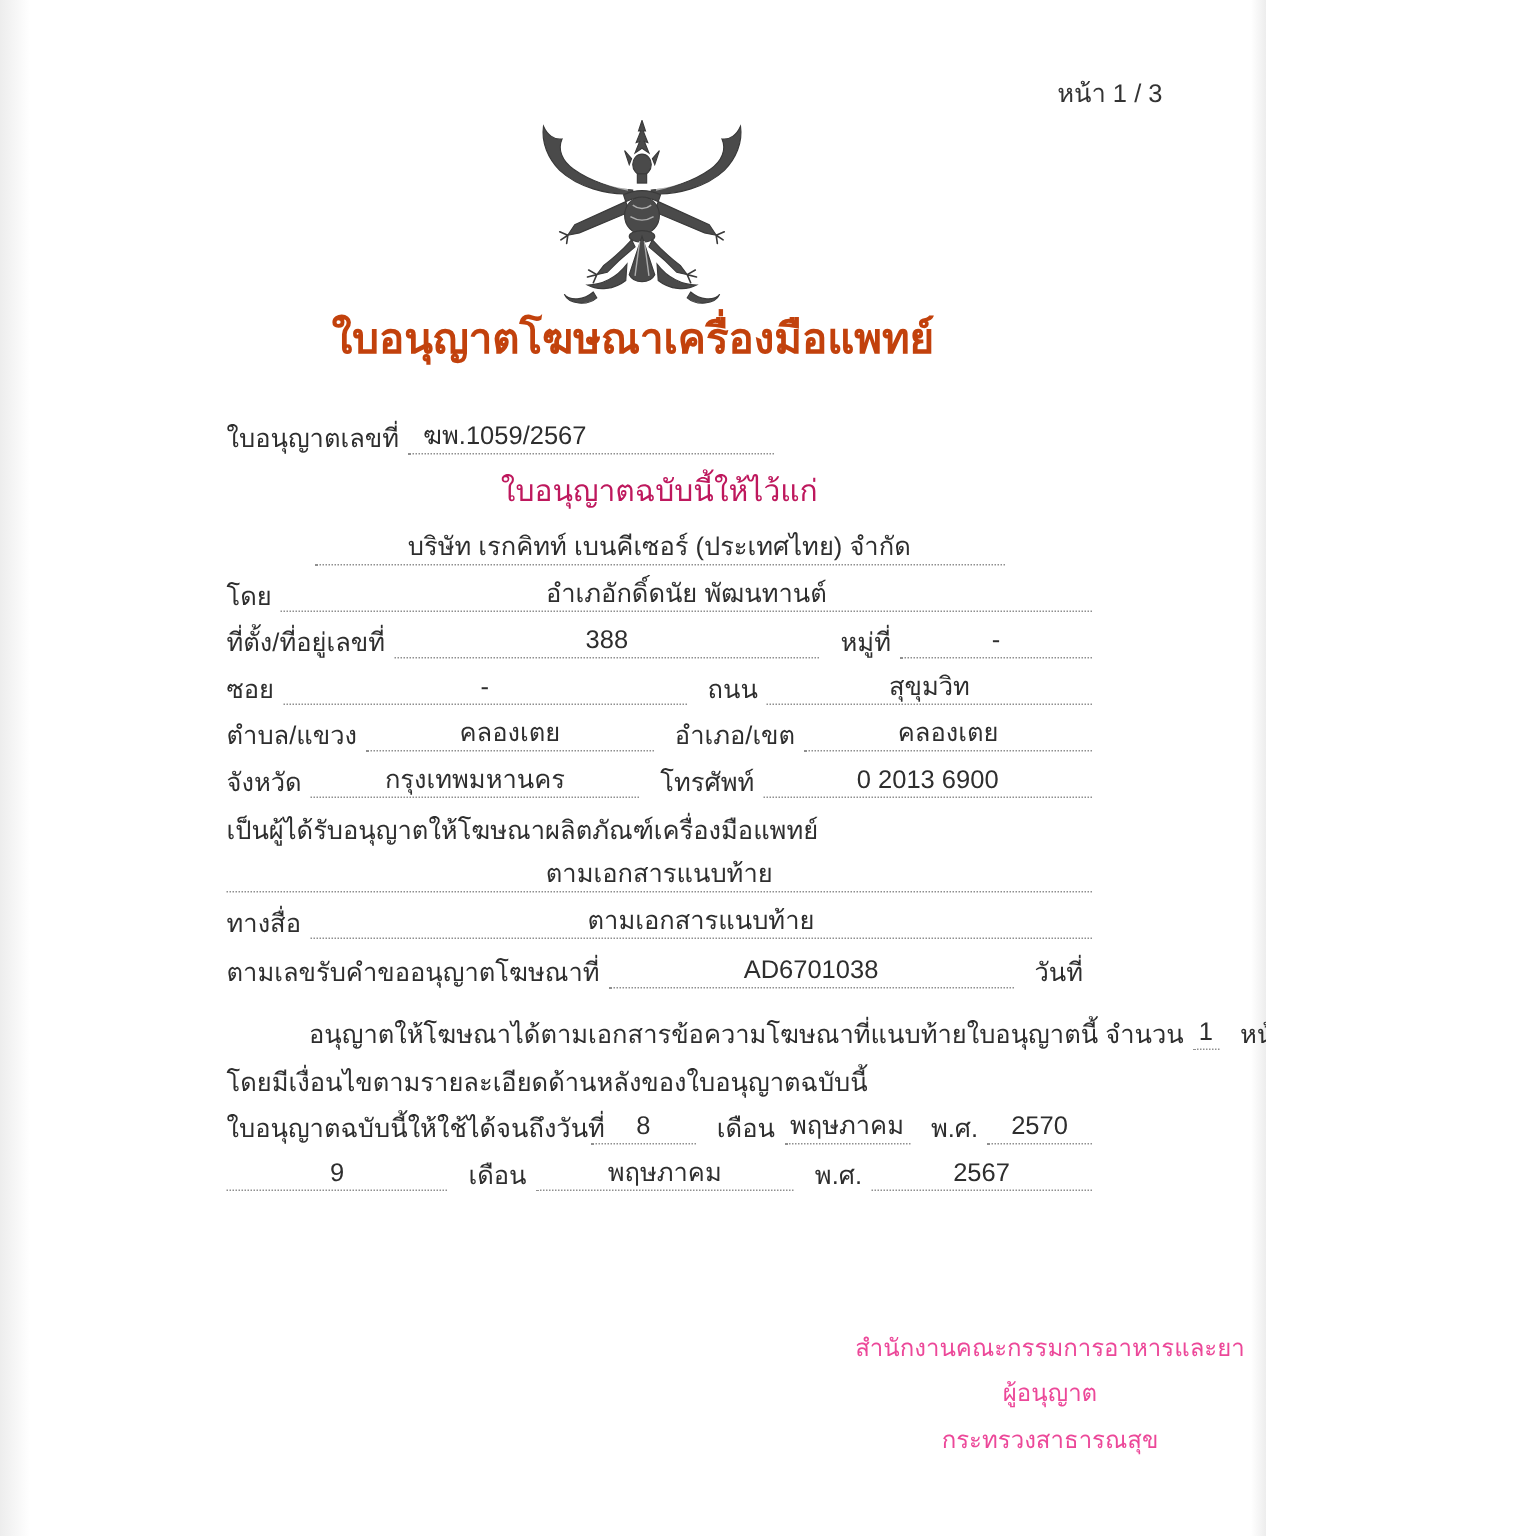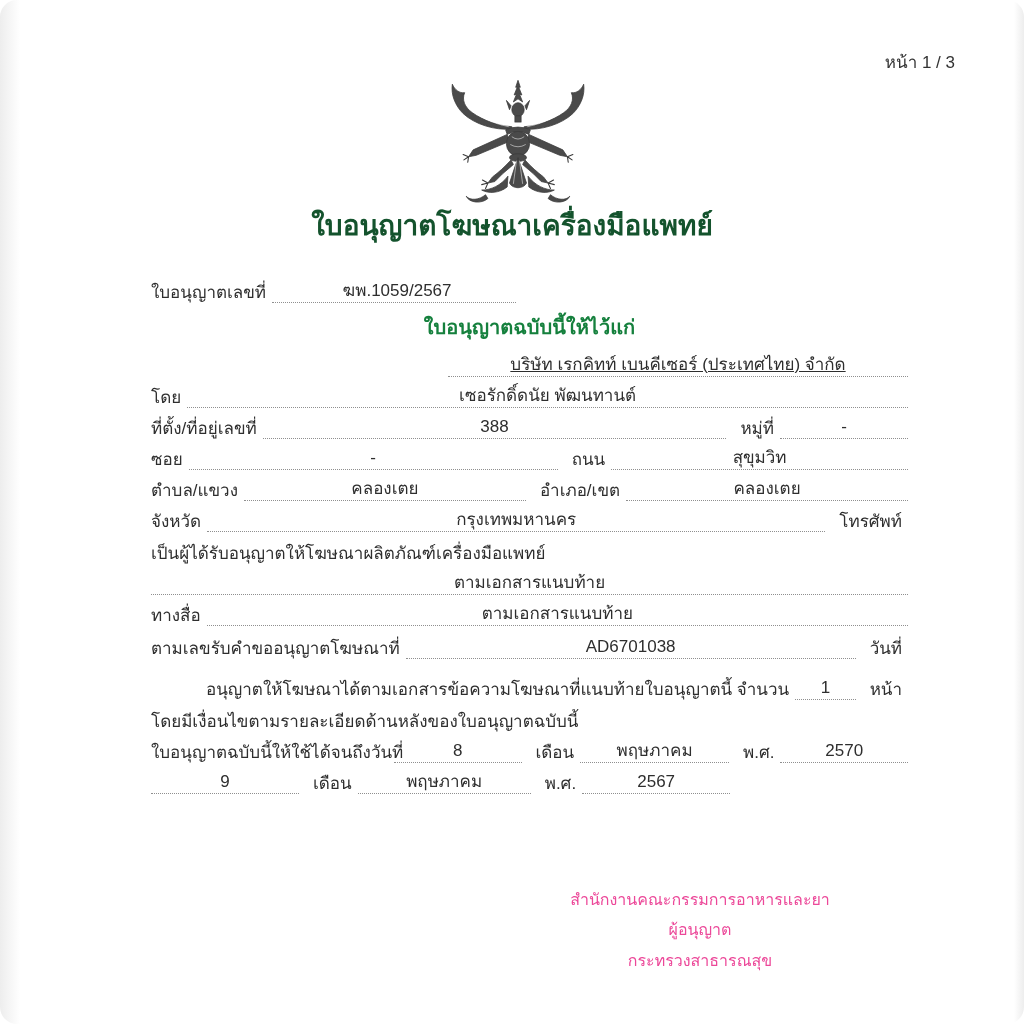--- a/index.html
+++ b/index.html
@@ -1,70 +1,69 @@
 <!DOCTYPE html>
 <html><head>
 <meta charset="utf-8">
 <style>
   html,body{margin:0;padding:0;background:#ffffff;}
   .page{
     position:relative;
-    width:1024px;height:1024px;
+    width:844px;height:1024px;
     background:#ffffff;
     font-family:"Liberation Sans","DejaVu Sans",sans-serif;
     color:#2e2e2e;
     overflow:hidden;
-    border-radius:17px;
   }
   .scan-edge{position:absolute;top:0;bottom:0;width:10px;}
   .scan-edge.left{left:0;background:linear-gradient(to right,#ededed,#ffffff);}
   .scan-edge.right{right:0;background:linear-gradient(to left,#ededed,#ffffff);}
   .page-indicator{
     position:absolute;top:48px;right:69px;
     font-size:17px;color:#333;
   }
   .emblem{
     position:absolute;top:80px;left:50%;
     transform:translateX(calc(-50% + 6px));
   }
   .title{
     position:absolute;top:203px;left:0;width:100%;
     margin:0;text-align:center;
-    font-size:28px;font-weight:700;color:#14532d;
+    font-size:28px;font-weight:700;color:#c2410c;
   }
   .content{
     position:absolute;left:115px;right:116px;top:272px;
     font-size:17px;
     margin-left:36px;
   }
   .row{display:flex;align-items:flex-end;height:31px;}
   .lbl{white-space:nowrap;margin-right:6px;line-height:1.25;}
   .lbl.mid{margin-left:14px;}
   .field{
     border-bottom:1.5px dotted #8f8f8f;
     text-align:center;line-height:1.25;
     padding:0 4px 1px 4px;
     white-space:nowrap;
   }
   .grow{flex:1 1 auto;}
   .fx1{flex:1 1 0;}
   .fx12{flex:1.25 1 0;}
-  .left{text-align:center;padding-left:10px;}
+  .left{text-align:left;padding-left:10px;}
   .w230{width:230px;}
   .w120{width:120px;}
   .w110{width:110px;}
   .w150{width:140px;}
   .w170{width:165px;}
   .w220{width:215px;}
   .w235{width:237px;flex:0 0 auto;text-align:right;}
   .w460{width:452px;flex:0 0 auto;}
-  .center-row{justify-content:flex-end;text-decoration:underline;}
+  .center-row{justify-content:center;}
   .heading{
     height:32px;margin-top:8px;display:flex;align-items:flex-end;justify-content:center;
-    font-size:20px;font-weight:700;color:#15803d;
+    font-size:20px;font-weight:400;color:#be185d;
   }
   .company-row{height:34px;}
   .static-line{height:32px;display:flex;align-items:flex-end;line-height:1.25;}
   .para{margin-top:8px;height:33px;padding-left:55px;}
   .h33{height:33px;}
   .footer{
     position:absolute;top:885px;left:520px;width:360px;
     text-align:center;font-size:16px;line-height:1.9;color:#ec4899;
   }
   svg .ink{fill:#4a4a4a;stroke:#3a3a3a;stroke-width:1;}
@@ -118,21 +117,21 @@
     </div>
 
     <div class="heading">ใบอนุญาตฉบับนี้ให้ไว้แก่</div>
 
     <div class="row company-row center-row">
       <span class="field w460">บริษัท เรกคิทท์ เบนคีเซอร์ (ประเทศไทย) จำกัด</span>
     </div>
 
     <div class="row">
       <span class="lbl">โดย</span>
-      <span class="field grow">เซอรักดิ์ดนัย พัฒนทานต์</span>
+      <span class="field grow">อำเภอักดิ์ดนัย พัฒนทานต์</span>
     </div>
 
     <div class="row">
       <span class="lbl">ที่ตั้ง/ที่อยู่เลขที่</span>
       <span class="field grow">388</span>
       <span class="lbl mid">หมู่ที่</span>
       <span class="field w120">-</span>
     </div>
 
     <div class="row">
@@ -146,20 +145,21 @@
       <span class="lbl">ตำบล/แขวง</span>
       <span class="field fx1">คลองเตย</span>
       <span class="lbl mid">อำเภอ/เขต</span>
       <span class="field fx1">คลองเตย</span>
     </div>
 
     <div class="row">
       <span class="lbl">จังหวัด</span>
       <span class="field fx1">กรุงเทพมหานคร</span>
       <span class="lbl mid">โทรศัพท์</span>
+      <span class="field fx1">0 2013 6900</span>
     </div>
 
     <div class="static-line">เป็นผู้ได้รับอนุญาตให้โฆษณาผลิตภัณฑ์เครื่องมือแพทย์</div>
 
     <div class="row">
       <span class="field grow">ตามเอกสารแนบท้าย</span>
     </div>
 
     <div class="row">
       <span class="lbl">ทางสื่อ</span>

